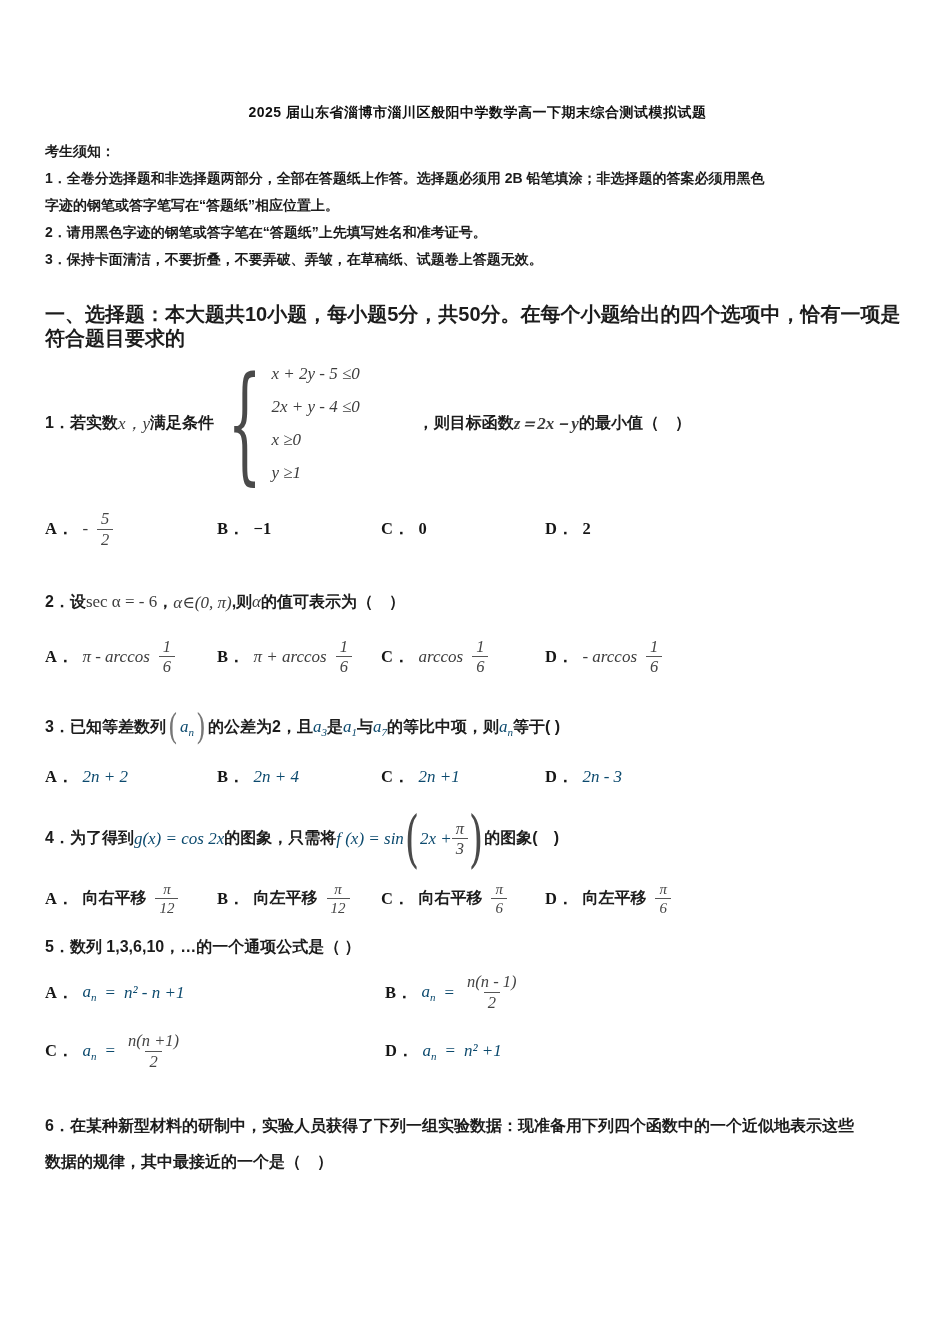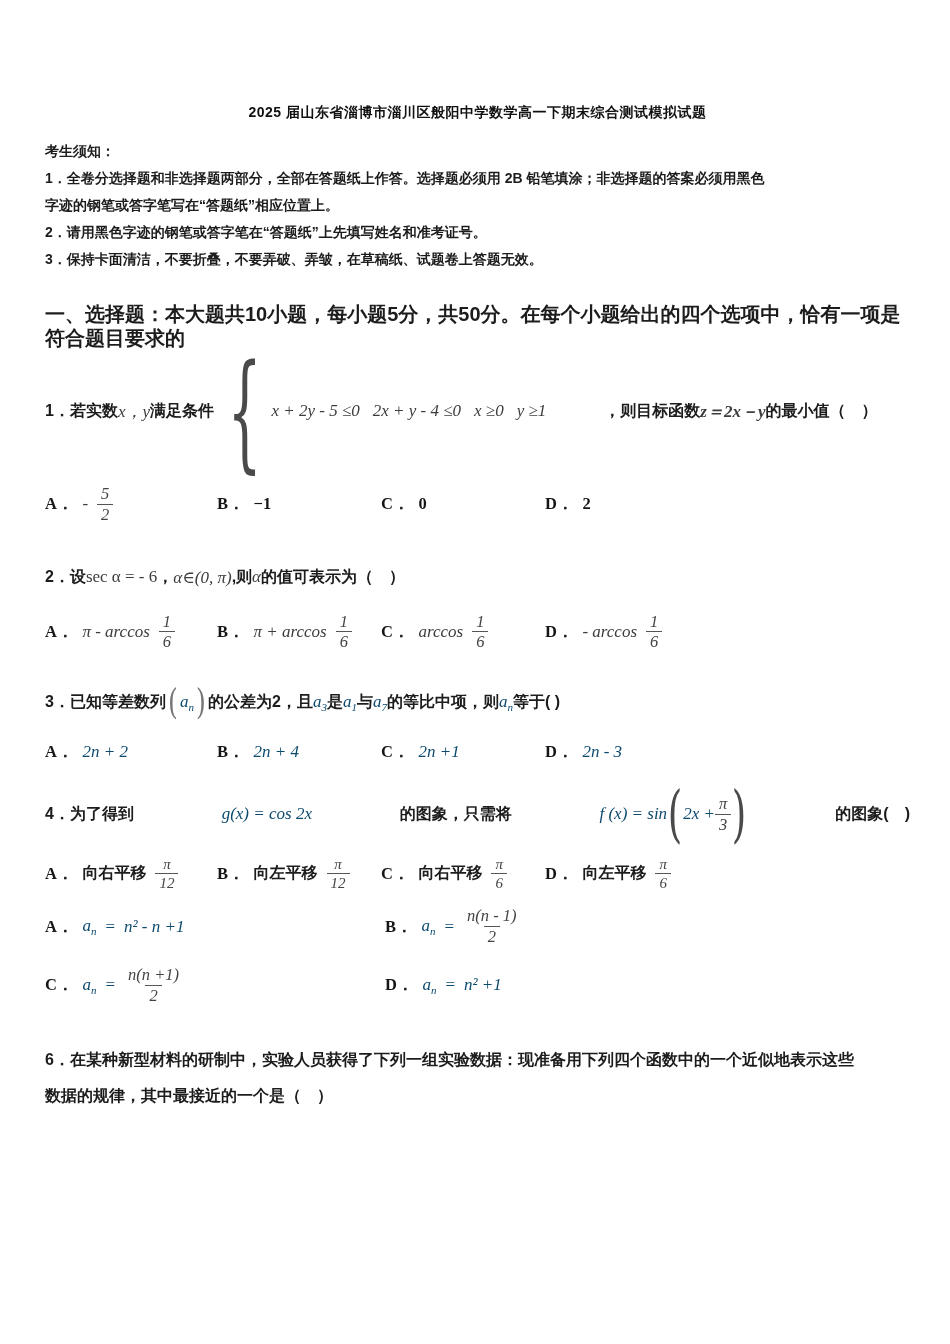--- a/index.html
+++ b/index.html
@@ -36,21 +36,21 @@
   .qline { display:flex; align-items:center; flex-wrap:nowrap; }
 
   
   .q1-line { margin-top:6px; }
   .sys { display:inline-flex; align-items:center; margin:0 2px 0 6px; }
   .brace {
     display:inline-block; font-family:"DejaVu Serif",serif; font-weight:100;
     font-size:128px; line-height:0.86; color:#4a4a4a;
     transform:scaleX(0.42); margin:0 -14px 0 -16px;
   }
-  .sys-lines { display:flex; gap:13px; padding:8px 0; }
+  .sys-lines { display:flex; flex-direction:column; gap:13px; padding:8px 0; }
   .gap-after { margin-right:56px; }
 
   
   .opts4 {
     display:grid; grid-template-columns:172px 164px 164px 1fr;
     align-items:center;
   }
   .opts2 { display:grid; grid-template-columns:340px 1fr; align-items:center; }
   .opt { display:flex; align-items:center; gap:9px; }
   .lab {
@@ -78,21 +78,21 @@
   .bigp {
     display:inline-block; font-family:"DejaVu Serif",serif; font-weight:100;
     font-size:62px; line-height:0.82; color:#4a4a4a; transform:scaleX(0.6);
     margin:0 -4px;
   }
 
   .mt-q2 { margin-top:42px; }
   .mt-q2o { margin-top:24px; }
   .mt-q3 { margin-top:34px; }
   .mt-q3o { margin-top:22px; }
-  .mt-q4 { margin-top:26px;justify-content:space-between; }
+  .mt-q4 { margin-top:26px; }
   .mt-q4o { margin-top:16px; }
   .mt-q5 { margin-top:20px; }
   .mt-q5o1 { margin-top:14px; }
   .mt-q5o2 { margin-top:18px; }
   .mt-q6 { margin-top:36px; }
   .mt-q1o { margin-top:18px; }
   .q6-line { line-height:36px; font-weight:600; }
 </style>
 </head>
 <body>
@@ -278,20 +278,23 @@
     <div class="opt">
       <span class="lab">D．</span>
       <span class="zh">向左平移</span>
       <span class="frac frac-sm">
         <span class="fnum">π</span>
         <span class="fden">6</span>
       </span>
     </div>
   </div>
 
+  <div class="qline mt-q5">
+    <span class="zh">5．数列 1,3,6,10，…的一个通项公式是（ ）</span>
+  </div>
 
   <div class="opts2 mt-q5o1">
     <div class="opt">
       <span class="lab">A．</span>
       <span class="math it light"><span>a</span><sub>n</sub></span>
       <span class="math light">=</span>
       <span class="math it light">n² - n +1</span>
     </div>
     <div class="opt">
       <span class="lab">B．</span>

